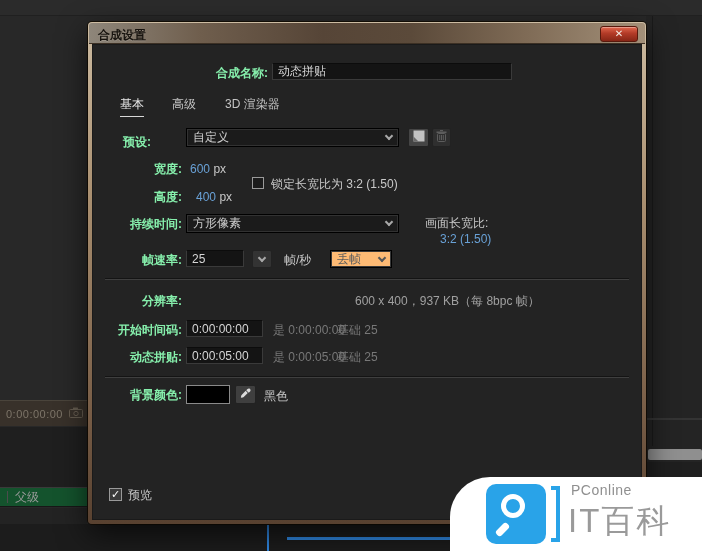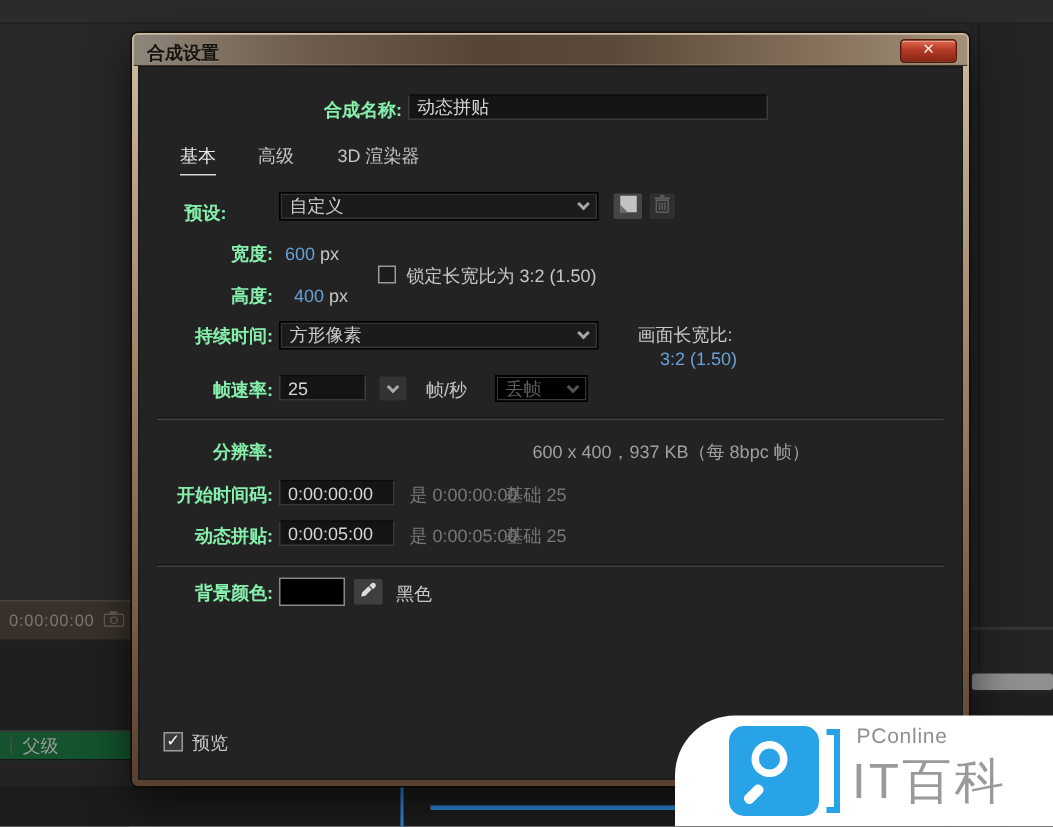--- a/index.html
+++ b/index.html
@@ -46,21 +46,21 @@
   .muted { color:#787878; }
   .blue { color:#69a1d6;text-align:right; }
 
   .inp { position:absolute; background:#141414; border:1px solid #3a3a3a; border-top-color:#0c0c0c;
          color:#d6d6d6; font-size:12px; font-family:inherit; padding:0 5px; height:17px; }
   .dd { position:absolute; height:19px; background:#1b1b1b; border:1px solid #000; box-shadow:inset 0 0 0 1px #323232;
         color:#cccccc; display:flex; align-items:center; padding:0 6px; cursor:pointer; }
   .dd .dd-val { flex:1; }
   .chev { width:6px; height:6px; border-right:2px solid #a8a8a8; border-bottom:2px solid #a8a8a8;
           transform:rotate(45deg); margin-top:-3px; }
-  .dd.disabled { background:#000000; box-shadow:inset 0 0 0 1px #383838; color:#5d5d5d; cursor:default; }
+  .dd.disabled { background:#fdba74; box-shadow:inset 0 0 0 1px #383838; color:#5d5d5d; cursor:default; }
   .dd.disabled .chev { border-color:#555; }
 
   .icon-btn { position:absolute; height:19px; background:#454545; border:1px solid #222;
           border-radius:2px; display:flex; align-items:center; justify-content:center; cursor:pointer; }
   .icon-btn.disabled { background:#2f2f2f; cursor:default; }
 
   .chk { position:absolute; width:12px; height:12px; background:#1c1c1c; border:1px solid #9a9a9a; cursor:pointer; }
   .chk.checked { background:#3a3a3a; color:#ffffff; font-size:11px; line-height:11px; text-align:center; }
 
   .sep { position:absolute; left:13px; width:524px; height:2px; border-top:1px solid #141414; border-bottom:1px solid #3f3f3f; }

